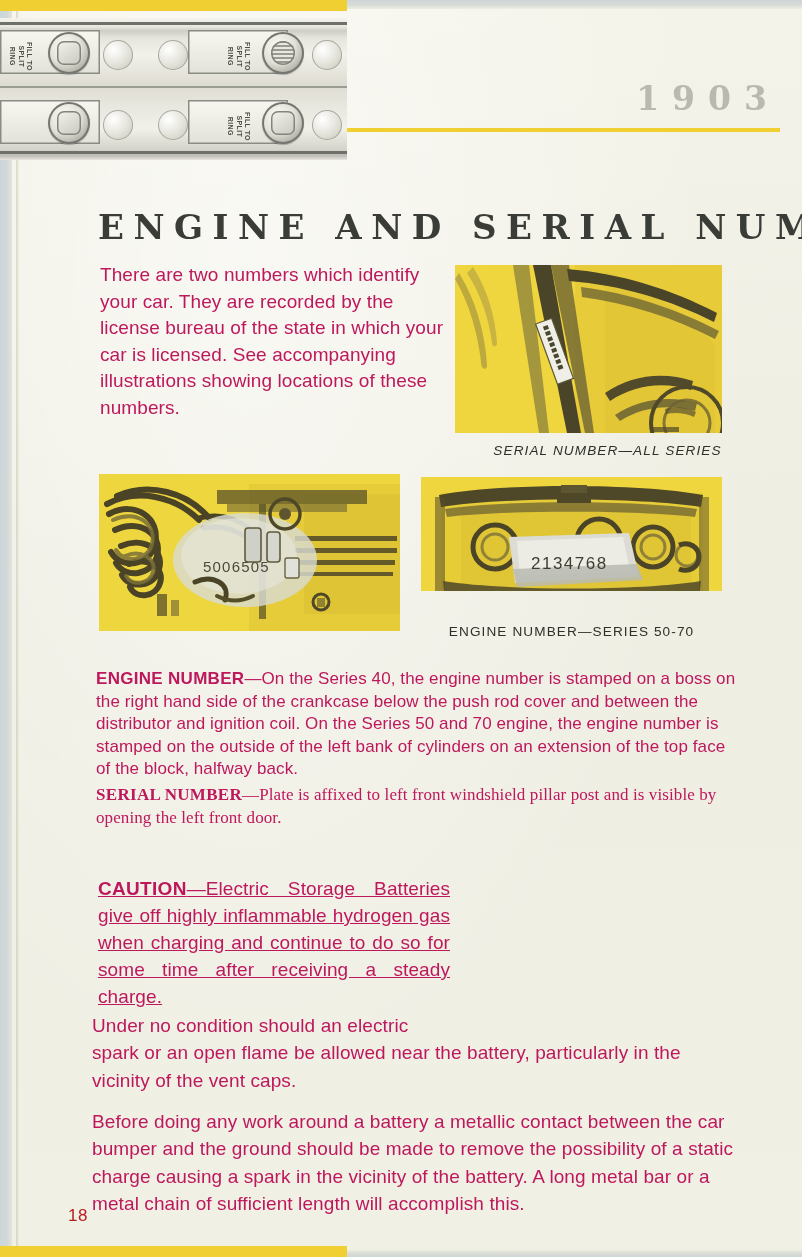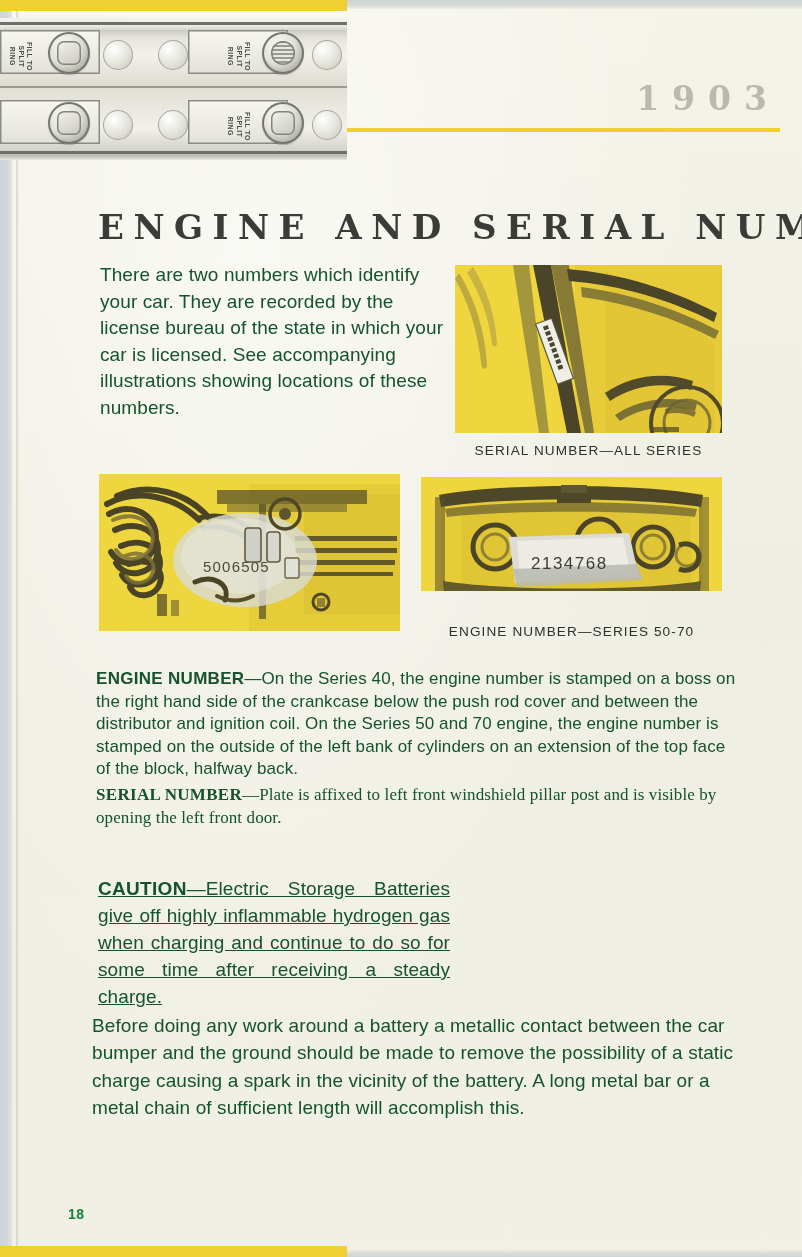--- a/index.html
+++ b/index.html
@@ -90,21 +90,21 @@
   }
   .h-battery {
     left: 98px; top: 826px;
     font-size: 31px;
     letter-spacing: 8px;
   }
 
   
   .body-text {
     position: absolute;
-    color: #14532d;
+    color: #be185d;
     font-size: 17.6px;
     line-height: 1.32;
     letter-spacing: .1px;
   }
   .body-text b, .lead {
     font-weight: 700;
     letter-spacing: .3px;
   }
 
   .intro-col {
@@ -149,21 +149,21 @@
   }
 
   .photo {
     position: absolute;
     overflow: hidden;
     background: #fde047;
   }
 
   
   .fig-serial { left: 455px; top: 265px; width: 267px; height: 168px; }
-  .cap-serial { left: 455px; top: 443px; width: 267px; }
+  .cap-serial { left: 474px; top: 443px; width: 267px; font-style: italic; }
 
   
   .fig-eng40 { left: 99px; top: 474px; width: 301px; height: 157px; }
   .cap-eng40 { left: 99px; top: 640px; width: 301px; }
 
   
   .fig-eng5070 { left: 421px; top: 477px; width: 301px; height: 114px; }
   .cap-eng5070 { left: 421px; top: 624px; width: 301px; }
 
   
@@ -237,23 +237,23 @@
     transform: rotate(90deg);
     transform-origin: center center;
     white-space: nowrap;
     font-weight: 600;
   }
 
   
   .page-number {
     position: absolute;
     left: 68px; top: 1206px;
-    font-size: 14px;
-    font-weight: 700;
-    color: #15803d;
+    font-size: 17px;
+    font-weight: 400;
+    color: #b91c1c;
     letter-spacing: .5px;
   }
 </style>
 </head>
 <body>
 
 <div class="page">
 
   <div class="paper-tint"></div>
   <div class="scan-edge-top"></div>
@@ -495,18 +495,21 @@
       <div class="knob" style="left:103px; top:92px;"></div>
       <div class="knob" style="left:158px; top:92px;"></div>
       <div class="plate" style="left:188px; top:82px; width:100px; height:44px;"></div>
       <div class="fill-label" style="left:216px; top:96px; width:46px;">FILL TO<br>SPLIT<br>RING</div>
       <div class="vent-cap" style="left:262px; top:84px;"></div>
       <div class="knob" style="left:312px; top:92px;"></div>
     </div>
   </div>
 
   <div class="body-text para-wide">
+    <p>
+      <span class="first-line-short">Under no condition should an electric</span><span>spark or an open flame be allowed near the battery, particularly in the vicinity of the vent caps.</span>
+    </p>
     <p>Before doing any work around a battery a metallic contact between the car bumper and the ground should be made to remove the possibility of a static charge causing a spark in the vicinity of the battery. A long metal bar or a metal chain of sufficient length will accomplish this.</p>
   </div>
 
   <div class="page-number">18</div>
 
 </div>
 
 </body></html>

